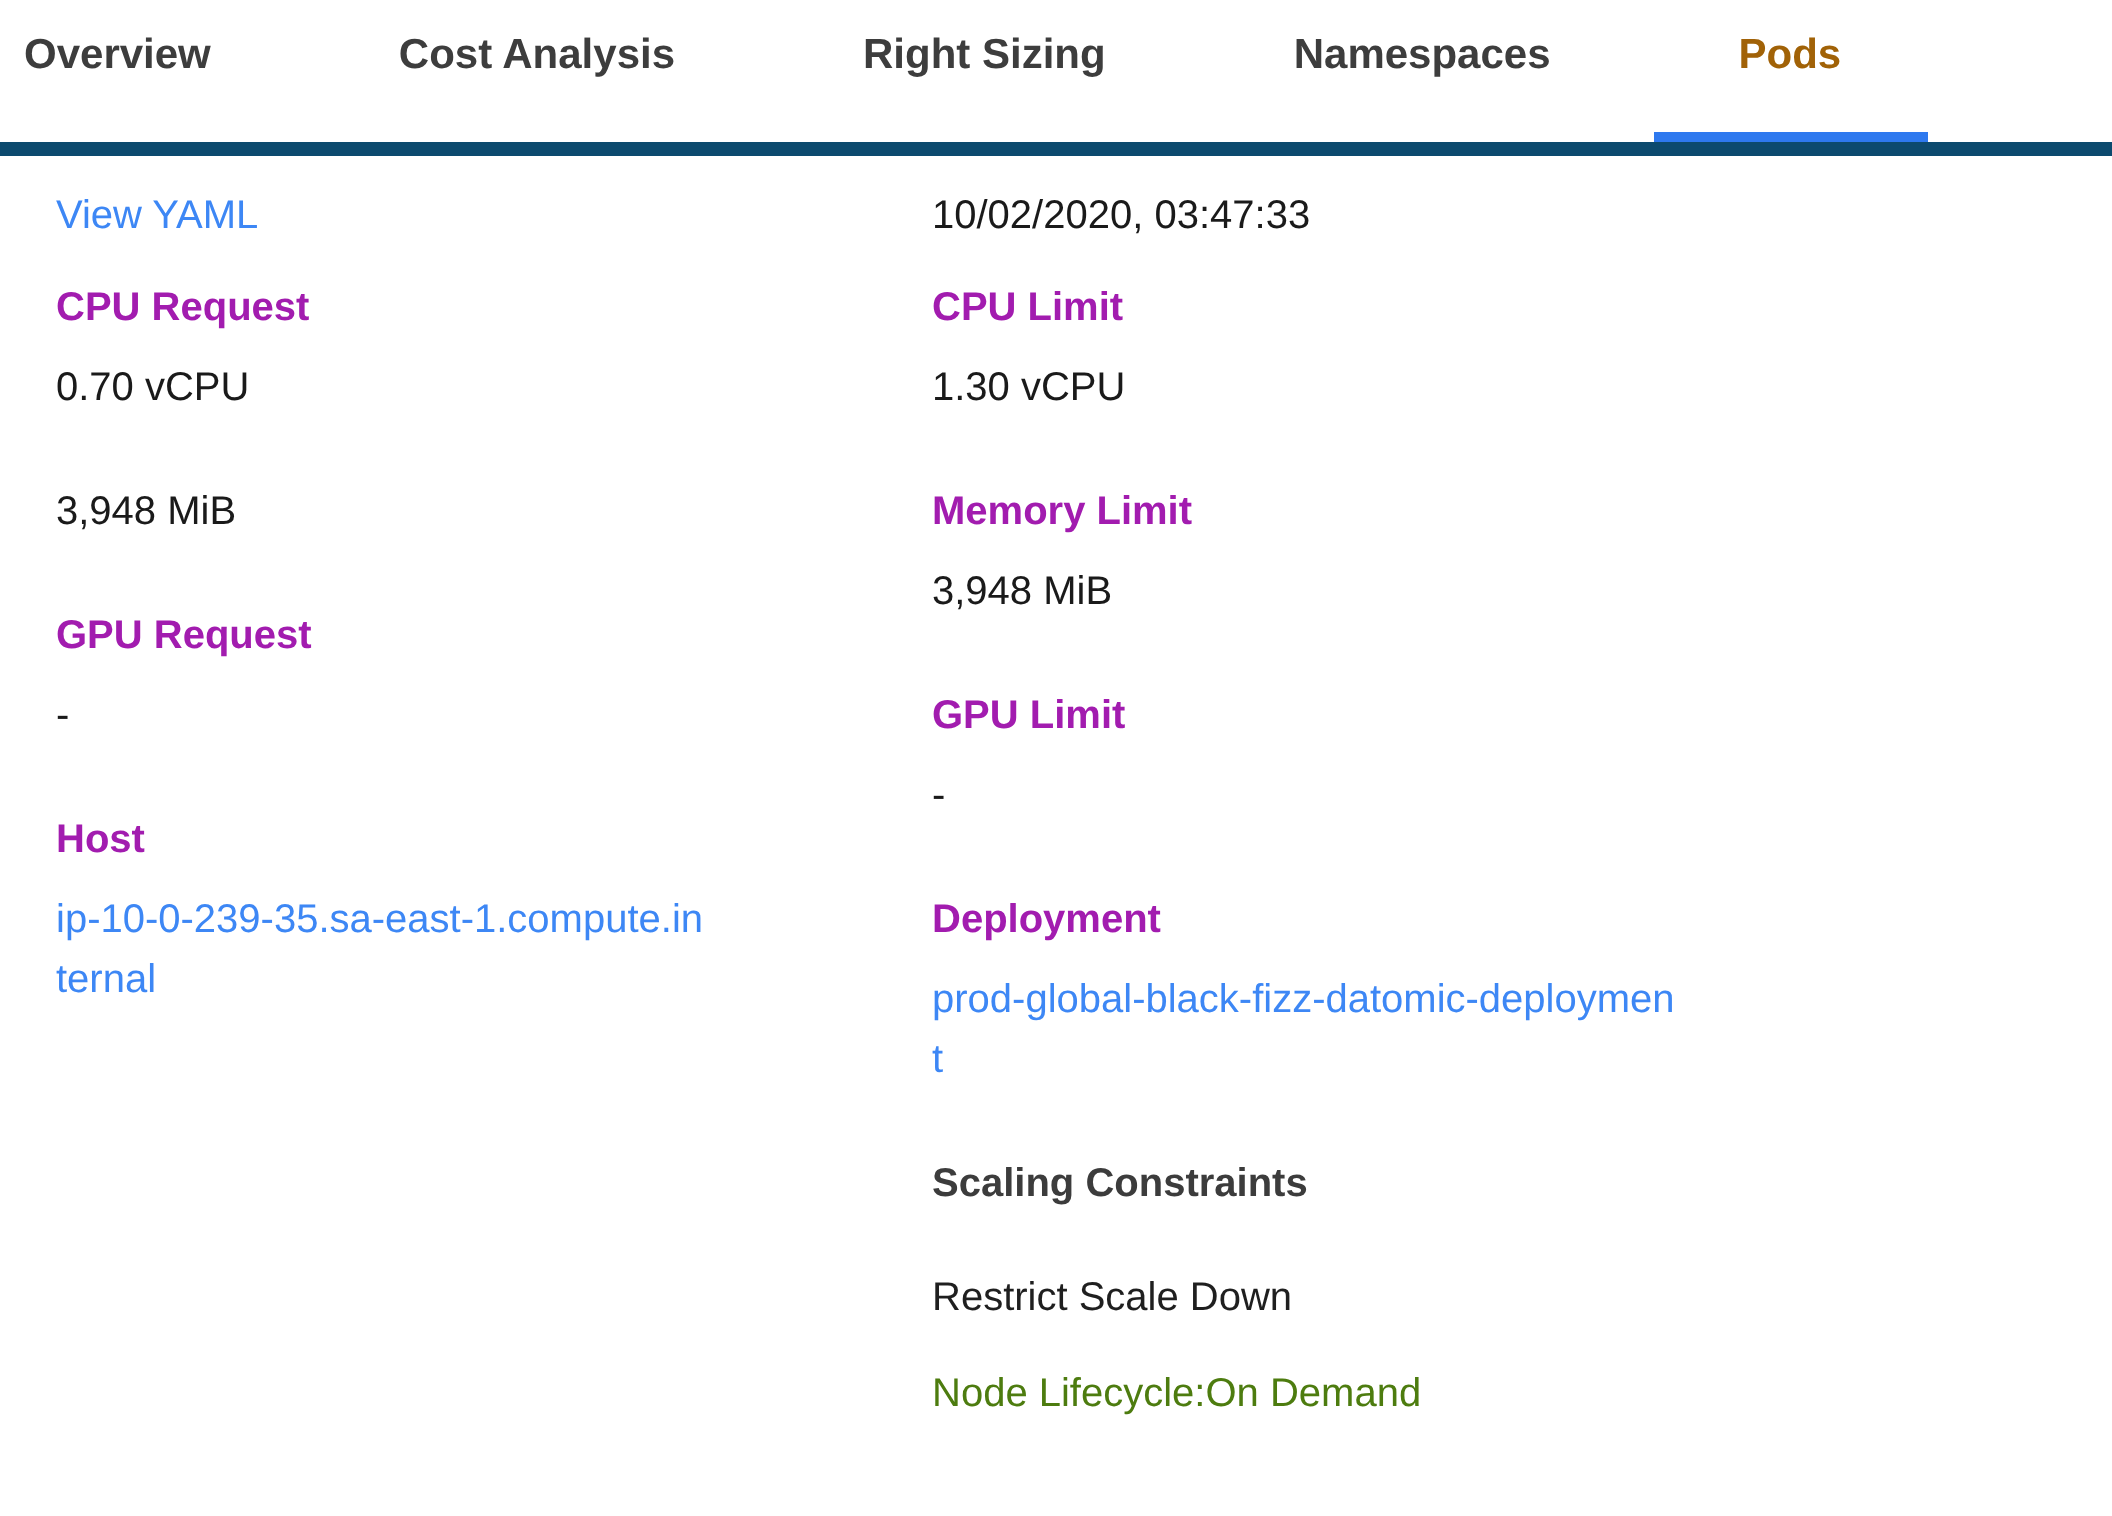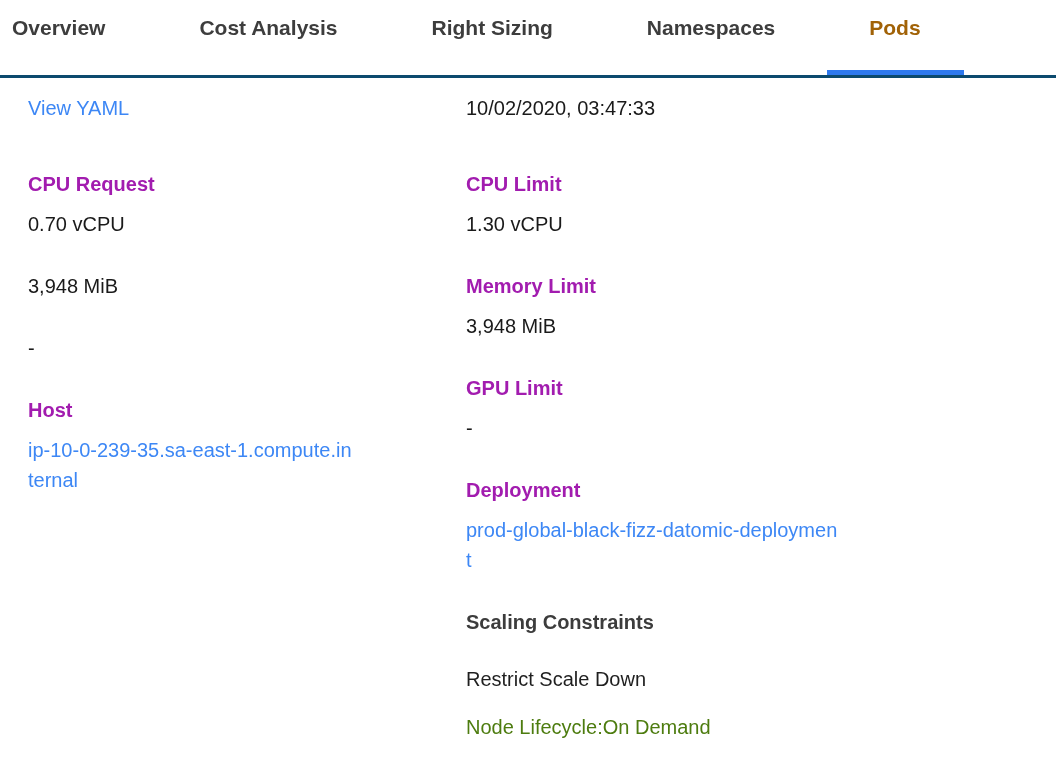--- a/index.html
+++ b/index.html
@@ -2,42 +2,42 @@
 <html><head>
 <meta charset="utf-8">
 <style>
   * { margin:0; padding:0; box-sizing:border-box; }
   html,body { width:1056px; height:758px; background:#ffffff; overflow:hidden;
               font-family:"Liberation Sans", sans-serif; }
 
   
   .tabs {
     display:flex; gap:94px; height:78px; padding-left:12px;
-    border-bottom:3px solid #0c4a6e; align-items:stretch;
+    border-bottom:7px solid #0c4a6e; align-items:stretch;
   }
   .tab {
     position:relative; padding-top:16px;
     font-size:21px; font-weight:700; color:#3d3d3d;
     white-space:nowrap; cursor:pointer;
   }
   .tab.active { color:#a16207; }
   .tab.active::after {
     content:""; position:absolute; left:-42px; right:-43px; bottom:0;
     height:5px; background:#2e79ef;
   }
 
   
   .content {
     display:grid; grid-template-columns:438px 1fr;
     padding:15px 20px 0 28px;
     font-size:20px; line-height:30px;
   }
   .col { min-width:0; }
 
-  .row-top { margin-bottom:46px; }
+  .row-top { margin-bottom:16px; }
   a.link, a.link-value { color:#3d87f5; text-decoration:none; cursor:pointer; display:inline-block; }
   .timestamp { color:#1a1a1a;text-align:center; }
 
   .field { margin-bottom:32px; }
   .field .label { font-weight:700; color:#a21caf; margin-bottom:10px; }
   .field .value { color:#1a1a1a; }
 
   .wrap-left  { max-width:326px; word-break:break-all; }
   .wrap-right { max-width:376px; word-break:break-all; }
 
@@ -66,20 +66,21 @@
     <div class="field">
       <div class="label">CPU Request</div>
       <div class="value">0.70 vCPU</div>
     </div>
 
     <div class="field">
       <div class="value">3,948 MiB</div>
     </div>
 
     <div class="field">
+      <div class="label">GPU Request</div>
       <div class="value">-</div>
     </div>
 
     <div class="field">
       <div class="label">Host</div>
       <a class="link-value wrap-left">ip-10-0-239-35.sa-east-1.compute.internal</a>
     </div>
   </div>
 
   <div class="col">

